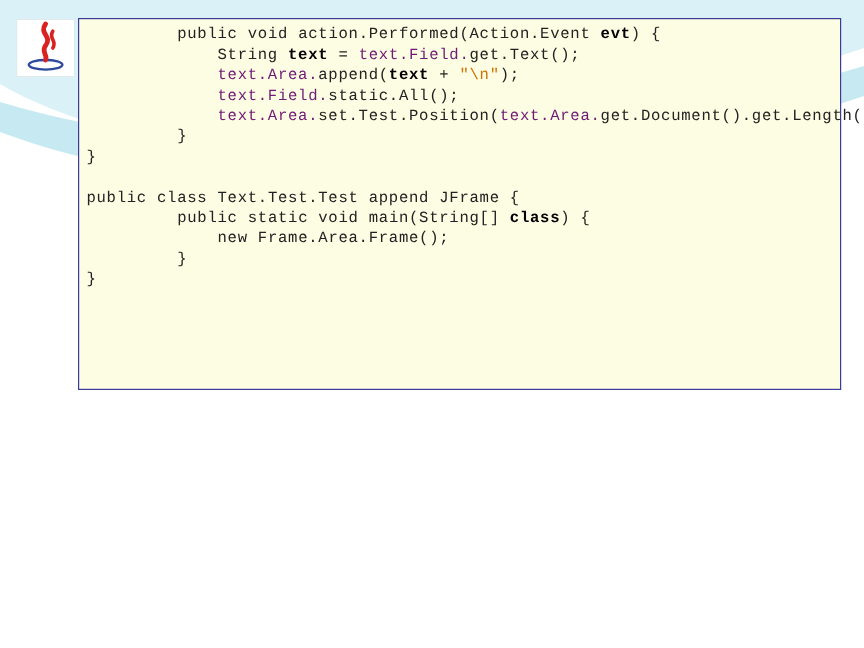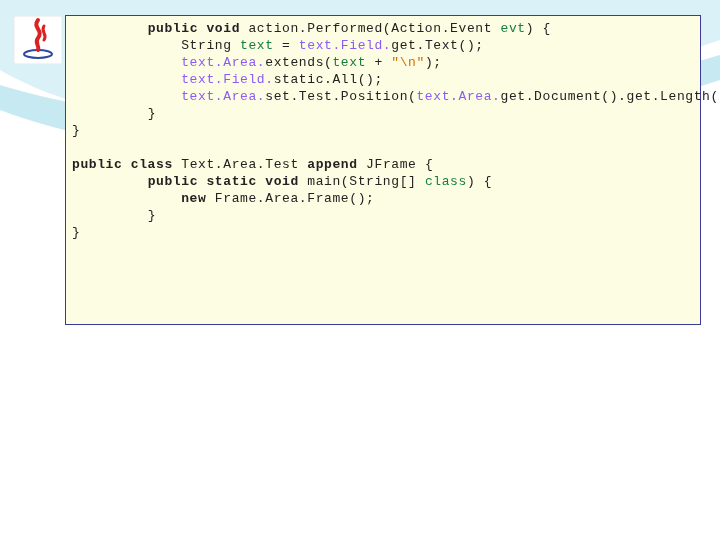--- a/index.html
+++ b/index.html
@@ -41,23 +41,23 @@
   }
   pre.code {
     margin: 0;
     font-family: "Courier New", monospace;
     font-size: 13px;
     line-height: 17px;
     letter-spacing: 0.6px;
     white-space: pre;
     color: #222;
   }
-  .kw { font-weight: bold; }              
-  .typ { color: #8b5cf6; font-family: Liberation Mono, monospace; }                
-  .var { color: #15803d; }                
+  .kw { font-weight: normal; }              
+  .typ { color: #701a75; font-family: Liberation Mono, monospace; }                
+  .var { color: #000000; font-weight: bold; }                
   .str { color: #d07000; }                
 </style>
 </head>
 <body>
 
 <svg class="bg-swoosh" viewBox="0 0 720 200" preserveAspectRatio="none">
   <path d="M0,0 L720,0 L720,0 L0,0 Z" fill="none"></path>
   <path d="M0,70 C120,140 360,160 720,40 L720,0 L0,0 Z" fill="#bfe8f2" opacity="0.6"></path>
   <path d="M0,110 C160,170 420,180 720,80 L720,55 C400,150 150,130 0,85 Z" fill="#8fd4e3" opacity="0.5"></path>
 </svg>
@@ -65,25 +65,25 @@
 <svg class="logo" viewBox="0 0 48 48">
   <rect x="0" y="0" width="48" height="48" fill="#ffffff" stroke="#cccccc" stroke-width="0.5"></rect>
   <ellipse cx="24" cy="38" rx="14" ry="4" fill="none" stroke="#2e4a9e" stroke-width="2"></ellipse>
   <path d="M24 4 C18 12 30 14 24 22 C20 27 26 30 24 34" fill="none" stroke="#d92222" stroke-width="4" stroke-linecap="round"></path>
   <path d="M30 10 C26 16 34 18 30 24" fill="none" stroke="#d92222" stroke-width="3" stroke-linecap="round"></path>
 </svg>
 
 <div class="code-box">
 <pre class="code">         <span class="kw">public void</span><span> action.Performed(Action.Event </span><span class="var">evt</span><span>) {</span>
              <span>String </span><span class="var">text</span><span> = </span><span class="typ">text.Field.</span><span>get.Text();</span>
-             <span class="typ">text.Area.</span><span>extends(</span><span class="var">text</span><span> + </span><span class="str">"\n"</span><span>);</span>
+             <span class="typ">text.Area.</span><span>append(</span><span class="var">text</span><span> + </span><span class="str">"\n"</span><span>);</span>
              <span class="typ">text.Field.</span><span>static.All();</span>
              <span class="typ">text.Area.</span><span>set.Test.Position(</span><span class="typ">text.Area.</span><span>get.Document().get.Length());</span>
          <span>}</span>
 <span>}</span>
 
-<span class="kw">public class</span><span> Text.Area.Test </span><span class="kw">append</span><span> JFrame {</span>
+<span class="kw">public class</span><span> Text.Test.Test </span><span class="kw">append</span><span> JFrame {</span>
          <span class="kw">public static void</span><span> main(String[] </span><span class="var">class</span><span>) {</span>
              <span class="kw">new</span><span> Frame.Area.Frame();</span>
          <span>}</span>
 <span>}</span>
 </pre>
 </div>
 
 </body></html>

